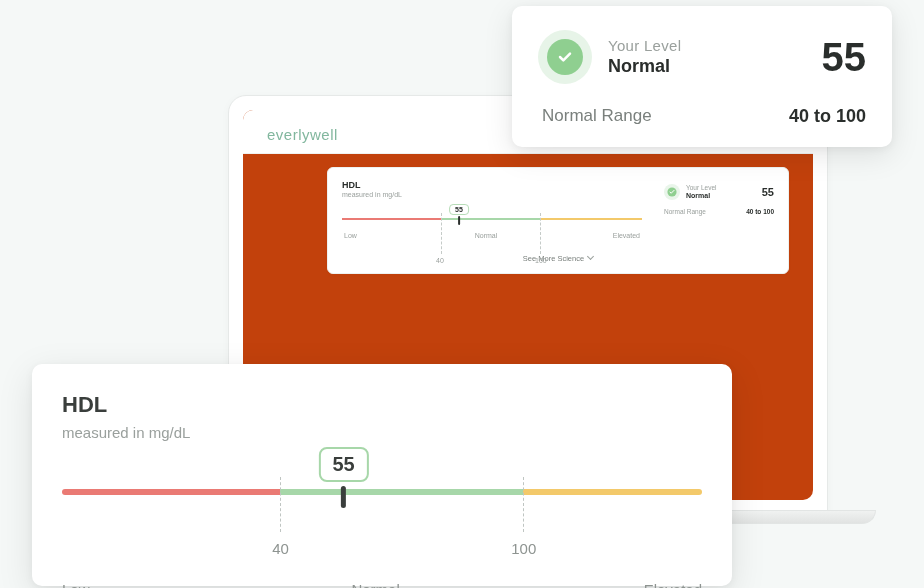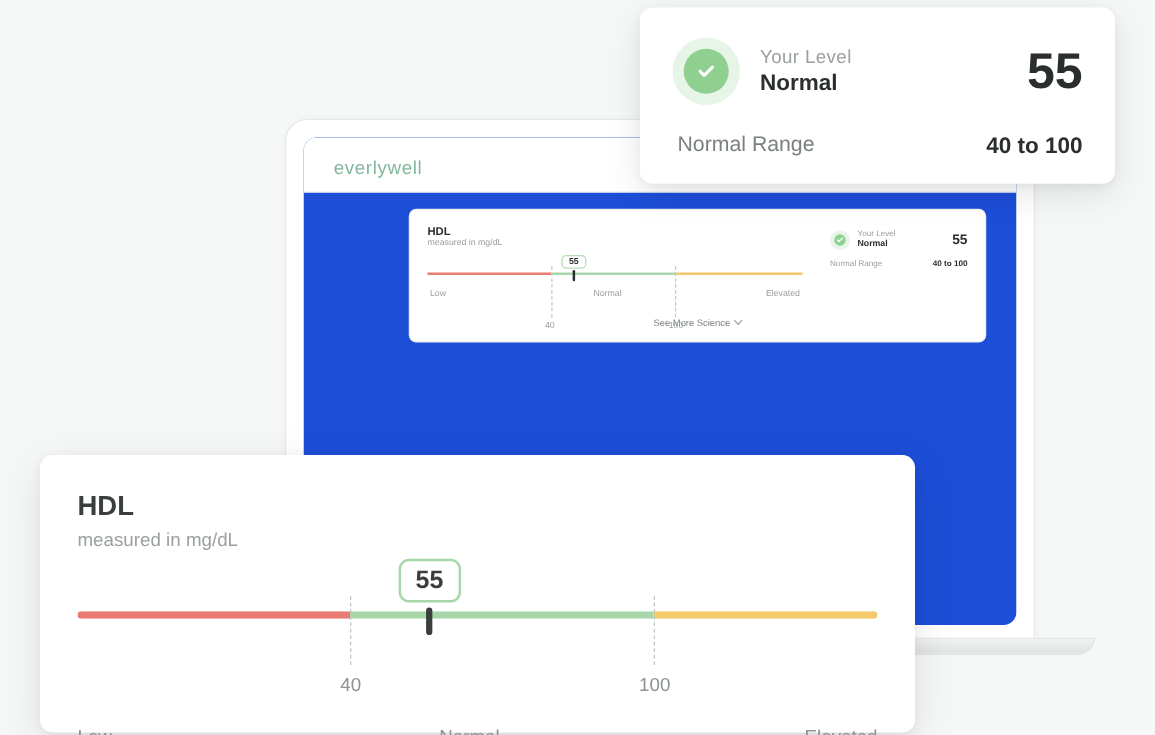--- a/index.html
+++ b/index.html
@@ -30,21 +30,21 @@
     top: 510px;
     width: 696px;
     height: 14px;
     background: linear-gradient(#f0f2f1,#e1e3e2);
     border-radius: 0 0 14px 14px;
     border: 1px solid #e2e5e4;
   }
   .screen {
     position: absolute;
     inset: 14px;
-    background: #1d4ed8;
+    background: #c2410c;
     border-radius: 10px;
     overflow: hidden;
   }
   .topbar {
     display: flex;
     align-items: center;
     gap: 18px;
     padding: 16px 24px 10px 24px;
     background: #fff;
     border-bottom: 1px solid #f0f2f1;

